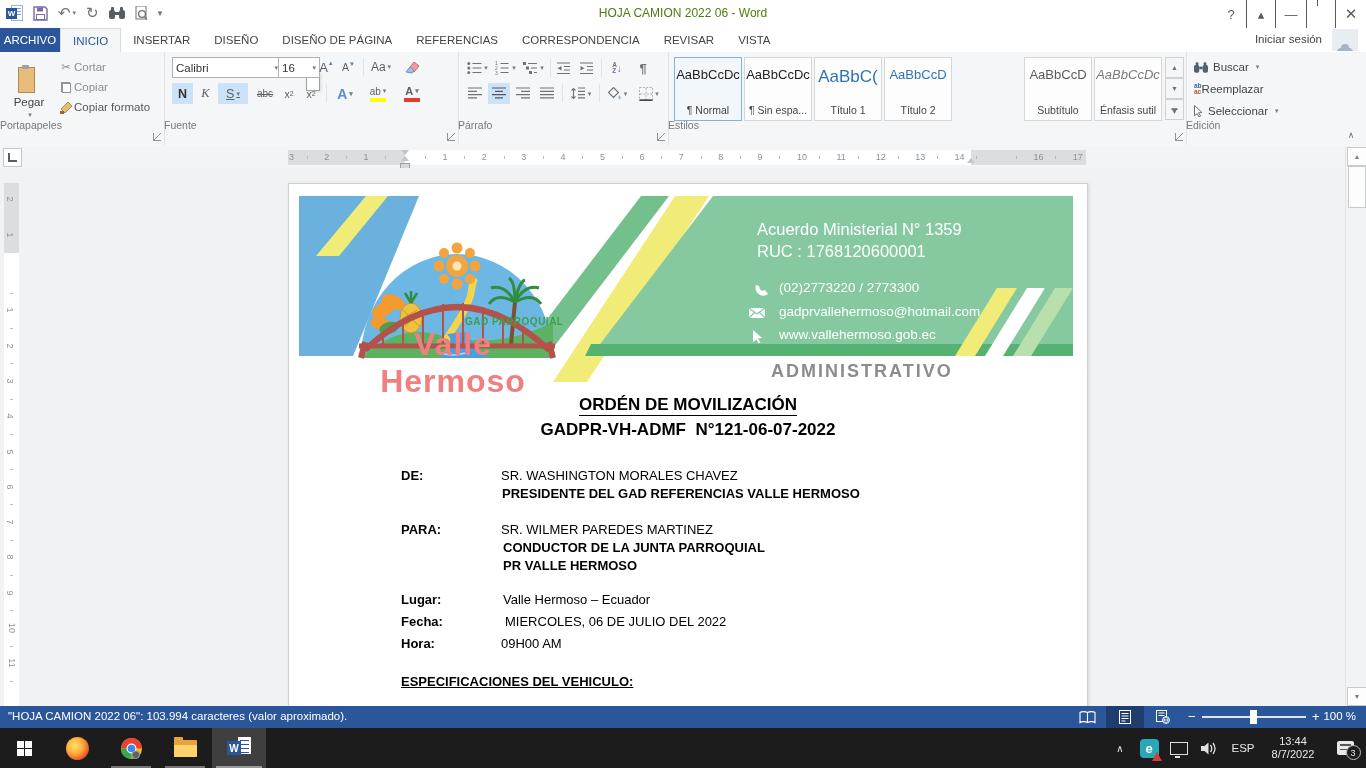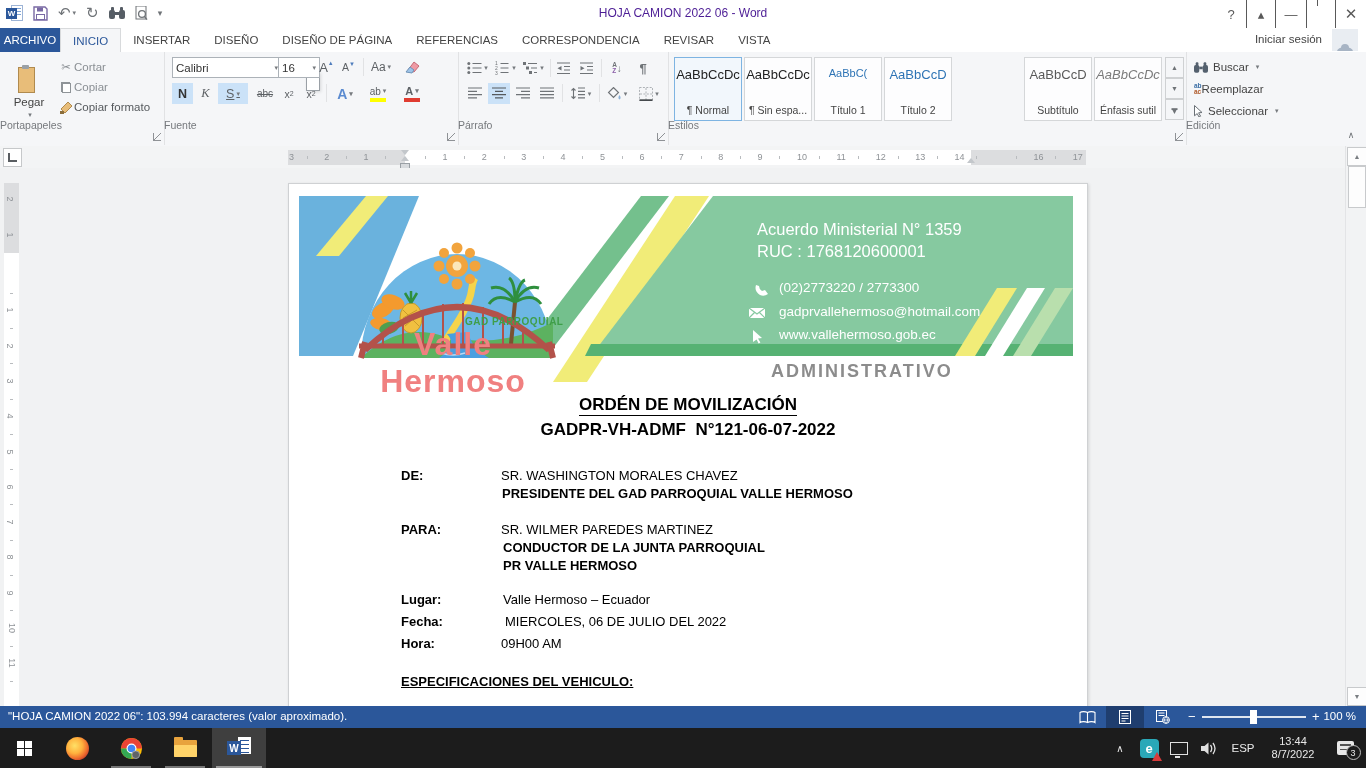--- a/index.html
+++ b/index.html
@@ -8,21 +8,21 @@
   .ab{position:absolute;}
   
   .titlebar{position:absolute;top:0;left:0;right:0;height:28px;background:#fff;}
   .qat{position:absolute;top:3px;left:6px;display:flex;align-items:center;gap:10px;}
   .qat .qbtn{display:flex;align-items:center;justify-content:center;height:20px;color:#6f7377;font-size:15px;}
   .wordicon{width:17px;height:17px;position:relative;}
   .wordicon .pg{position:absolute;right:0;top:0;width:10px;height:14px;background:#fff;border:1px solid #9db4d6;}
   .wordicon .pg i{display:block;height:1px;background:#7fa4d6;margin:2px 1px 0 1px;}
   .wordicon .bx{position:absolute;left:0;top:3px;width:11px;height:11px;background:#2b579a;color:#fff;
       font-size:8px;font-weight:bold;display:flex;align-items:center;justify-content:center;}
-  .ttl{position:absolute;top:6px;left:200px;right:200px;text-align:center;font-size:12px;color:#4c1d95;}
+  .ttl{position:absolute;top:6px;left:200px;right:200px;text-align:center;font-size:12px;color:#4d7c0f;}
   .winbtns{position:absolute;top:0;right:0;height:28px;display:flex;}
   .winbtns span{width:30px;height:28px;display:flex;align-items:center;justify-content:center;color:#595959;font-size:13px;}
   .ropt{width:13px;height:11px;border:1px solid #595959;font-size:7px;line-height:9px;text-align:center;color:#595959;}
   .rest{width:9px;height:9px;border:1px solid #595959;position:relative;}
   .rest:before{content:"";position:absolute;left:2px;top:-3px;width:8px;height:8px;border:1px solid #595959;border-bottom:none;border-left:none;}
   
   .tabrow{position:absolute;top:28px;left:0;right:0;height:24px;background:#fff;font-size:11.5px;color:#444;}
   .tabrow .ftab{position:absolute;left:0;top:0;width:60px;height:24px;background:#2b579a;color:#fff;
       display:flex;align-items:center;justify-content:center;}
   .tabs{position:absolute;left:60px;top:0;height:24px;display:flex;}
@@ -430,21 +430,21 @@
     <div class="grp" style="left:668px;width:518px;">
       <div class="stylecard sel" style="left:6px;">
         <div class="pv">AaBbCcDc</div>
         <div class="nm">¶ Normal</div>
       </div>
       <div class="stylecard" style="left:76px;">
         <div class="pv">AaBbCcDc</div>
         <div class="nm">¶ Sin espa...</div>
       </div>
       <div class="stylecard" style="left:146px;">
-        <div class="pv" style="color:#2e74b5;font-size:11px;">AaBbC(</div>
+        <div class="pv" style="color:#2e74b5;font-size:17px;">AaBbC(</div>
         <div class="nm">Título 1</div>
       </div>
       <div class="stylecard" style="left:216px;">
         <div class="pv" style="color:#2e74b5;">AaBbCcD</div>
         <div class="nm">Título 2</div>
       </div>
       <div class="stylecard" style="left:356px;">
         <div class="pv" style="color:#5a5a5a;">AaBbCcD</div>
         <div class="nm">Subtítulo</div>
       </div>
@@ -662,21 +662,21 @@
       <div class="bannertext" style="left:490px;top:143px;font-size:13.5px;">www.vallehermoso.gob.ec</div>
       <div class="brandsmall" style="left:176px;top:132px;">GAD PARROQUIAL</div>
       <div class="brand" style="left:62px;top:142px;width:204px;text-align:center;font-size:32px;">Valle Hermoso</div>
       <div class="dept" style="left:482px;top:177px;">ADMINISTRATIVO</div>
 
       <div class="doctitle1" style="top:211px;"><span>ORDÉN DE MOVILIZACIÓN</span></div>
       <div class="doctitle2" style="top:236px;">GADPR-VH-ADMF  N°121-06-07-2022</div>
 
       <div class="fld b" style="left:112px;top:284px;">DE:</div>
       <div class="fld" style="left:212px;top:284px;">SR. WASHINGTON MORALES CHAVEZ</div>
-      <div class="fld b" style="left:213px;top:302px;">PRESIDENTE DEL GAD PARROQUIAL VALLE HERMOSO</div>
+      <div class="fld b" style="left:213px;top:302px;">PRESIDENTE DEL GAD REFERENCIAS VALLE HERMOSO</div>
 
       <div class="fld b" style="left:112px;top:338px;">PARA:</div>
       <div class="fld" style="left:212px;top:338px;">SR. WILMER PAREDES MARTINEZ</div>
       <div class="fld b" style="left:214px;top:356px;">CONDUCTOR DE LA JUNTA PARROQUIAL</div>
       <div class="fld b" style="left:214px;top:374px;">PR VALLE HERMOSO</div>
 
       <div class="fld b" style="left:112px;top:408px;">Lugar:</div>
       <div class="fld" style="left:214px;top:408px;">Valle Hermoso – Ecuador</div>
       <div class="fld b" style="left:112px;top:430px;">Fecha:</div>
       <div class="fld" style="left:216px;top:430px;">MIERCOLES, 06 DE JULIO DEL 2022</div>

